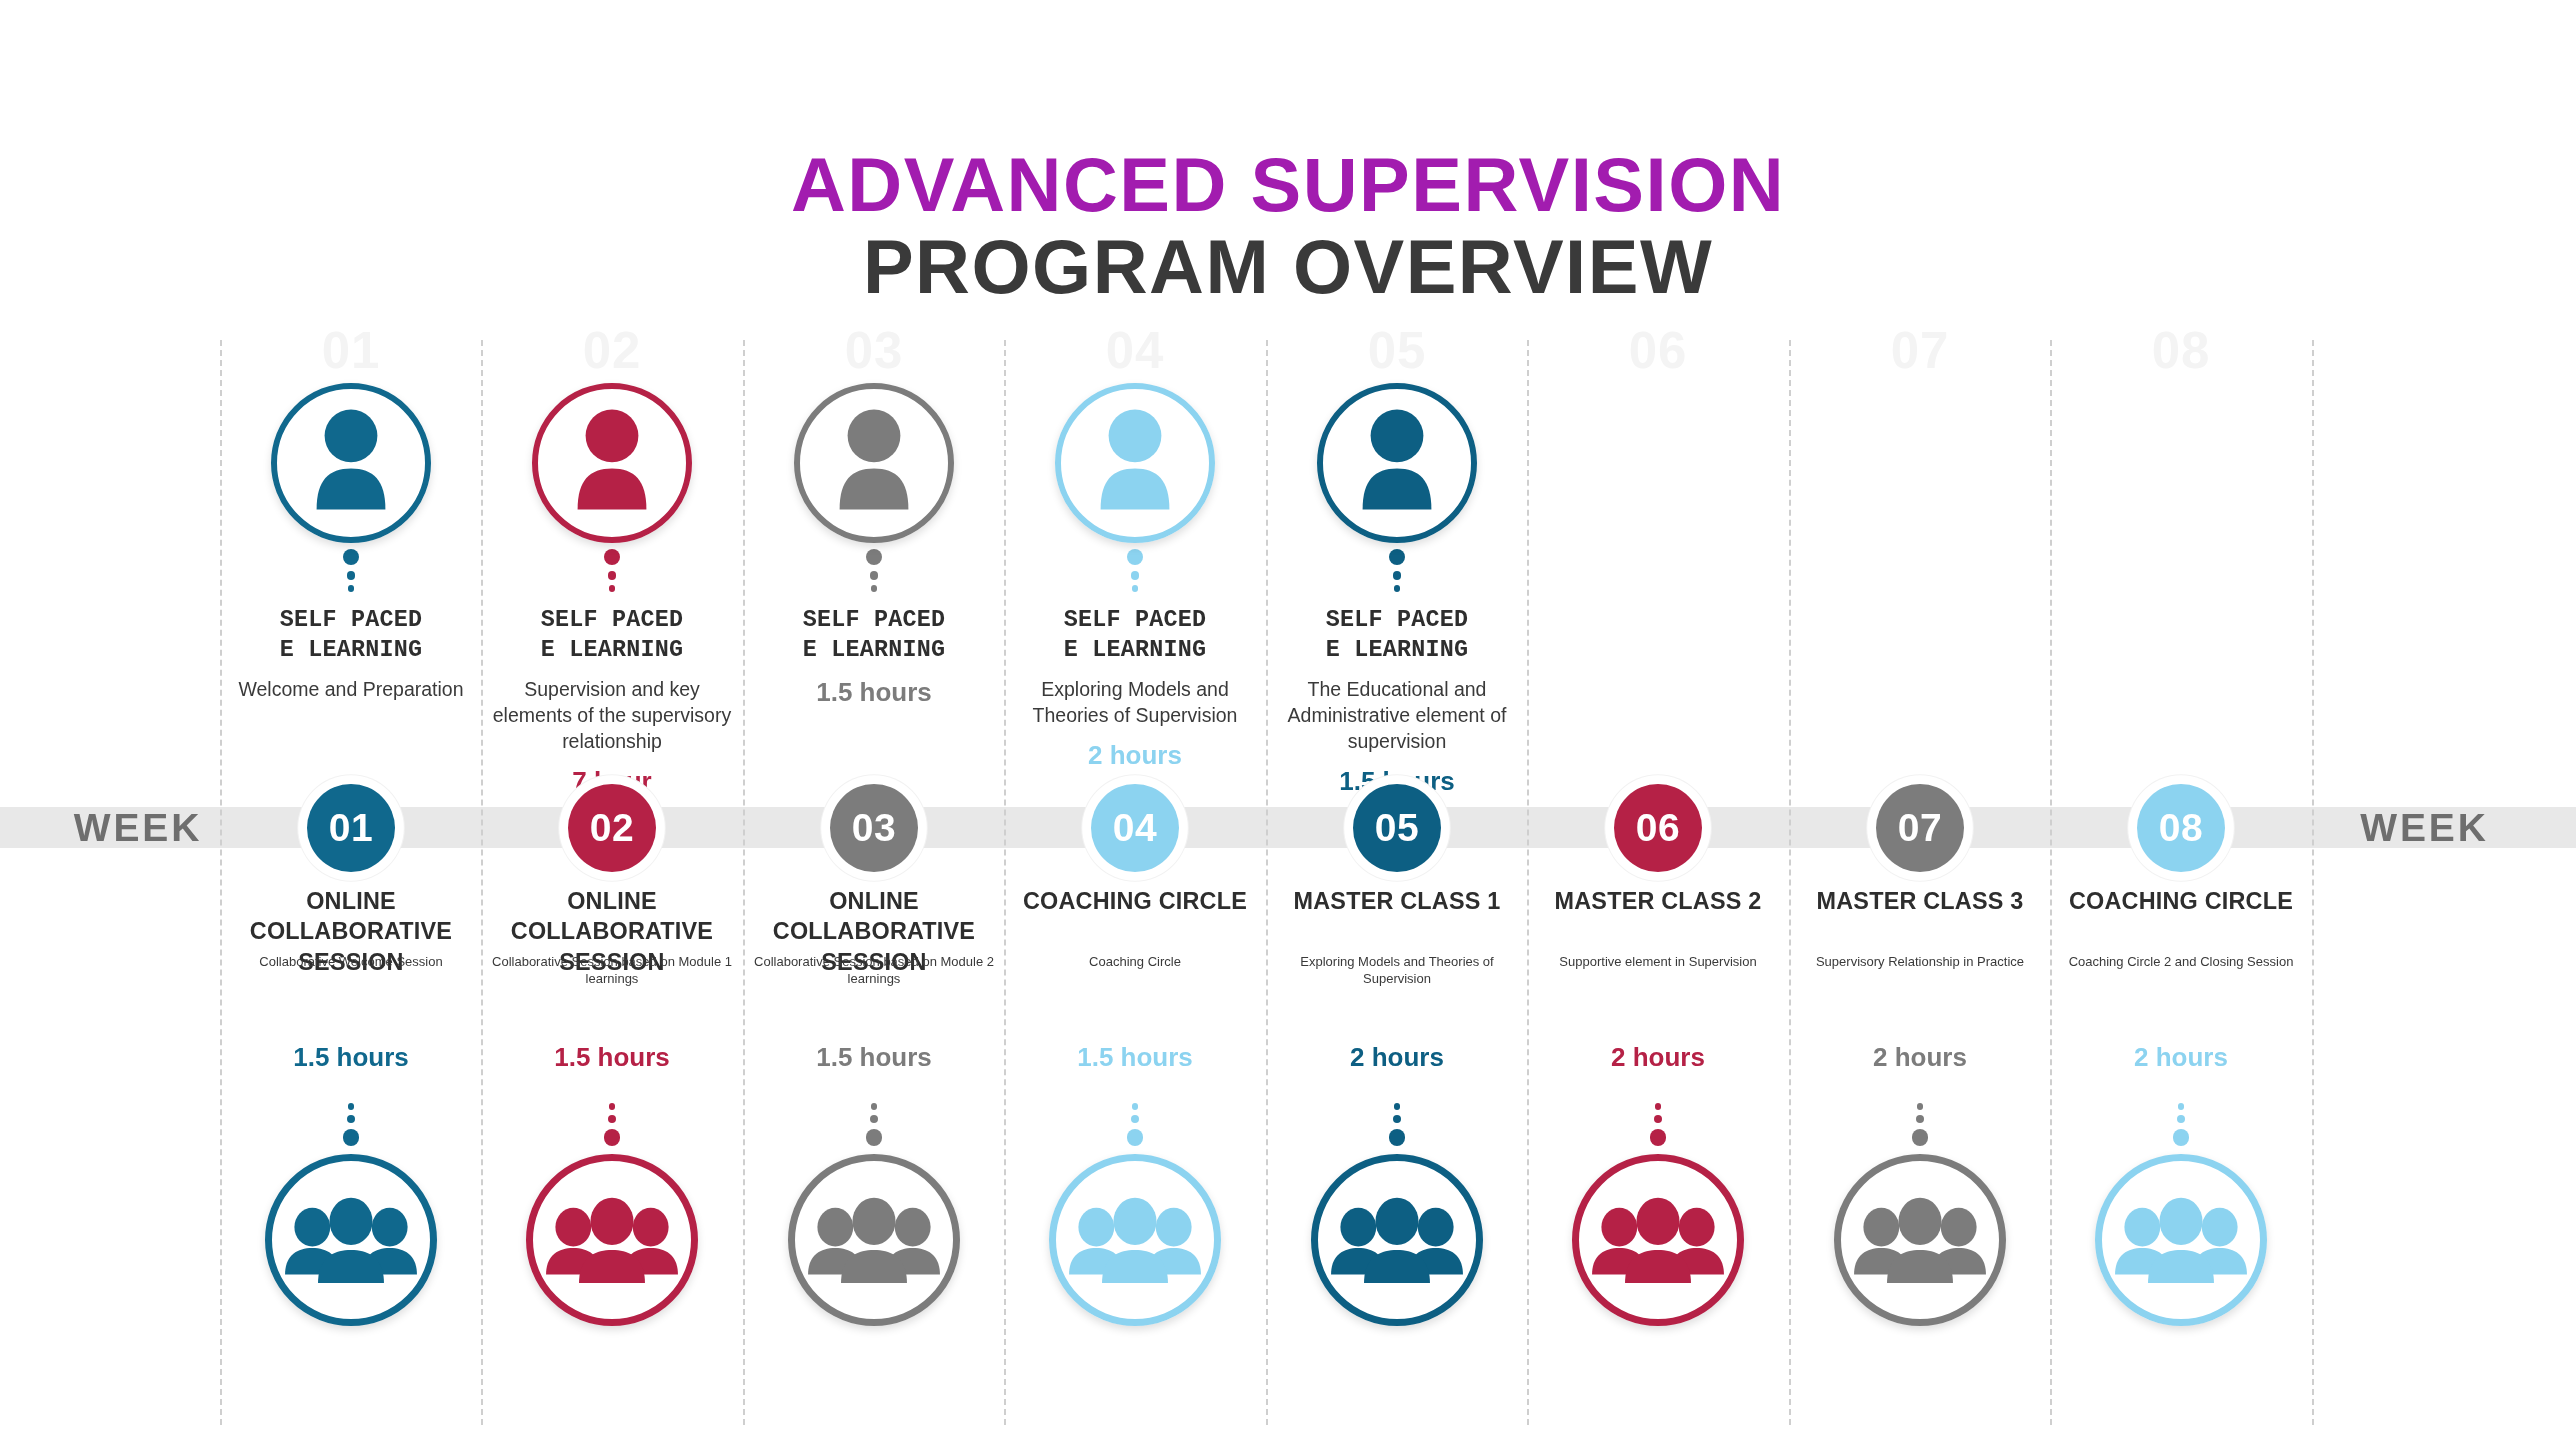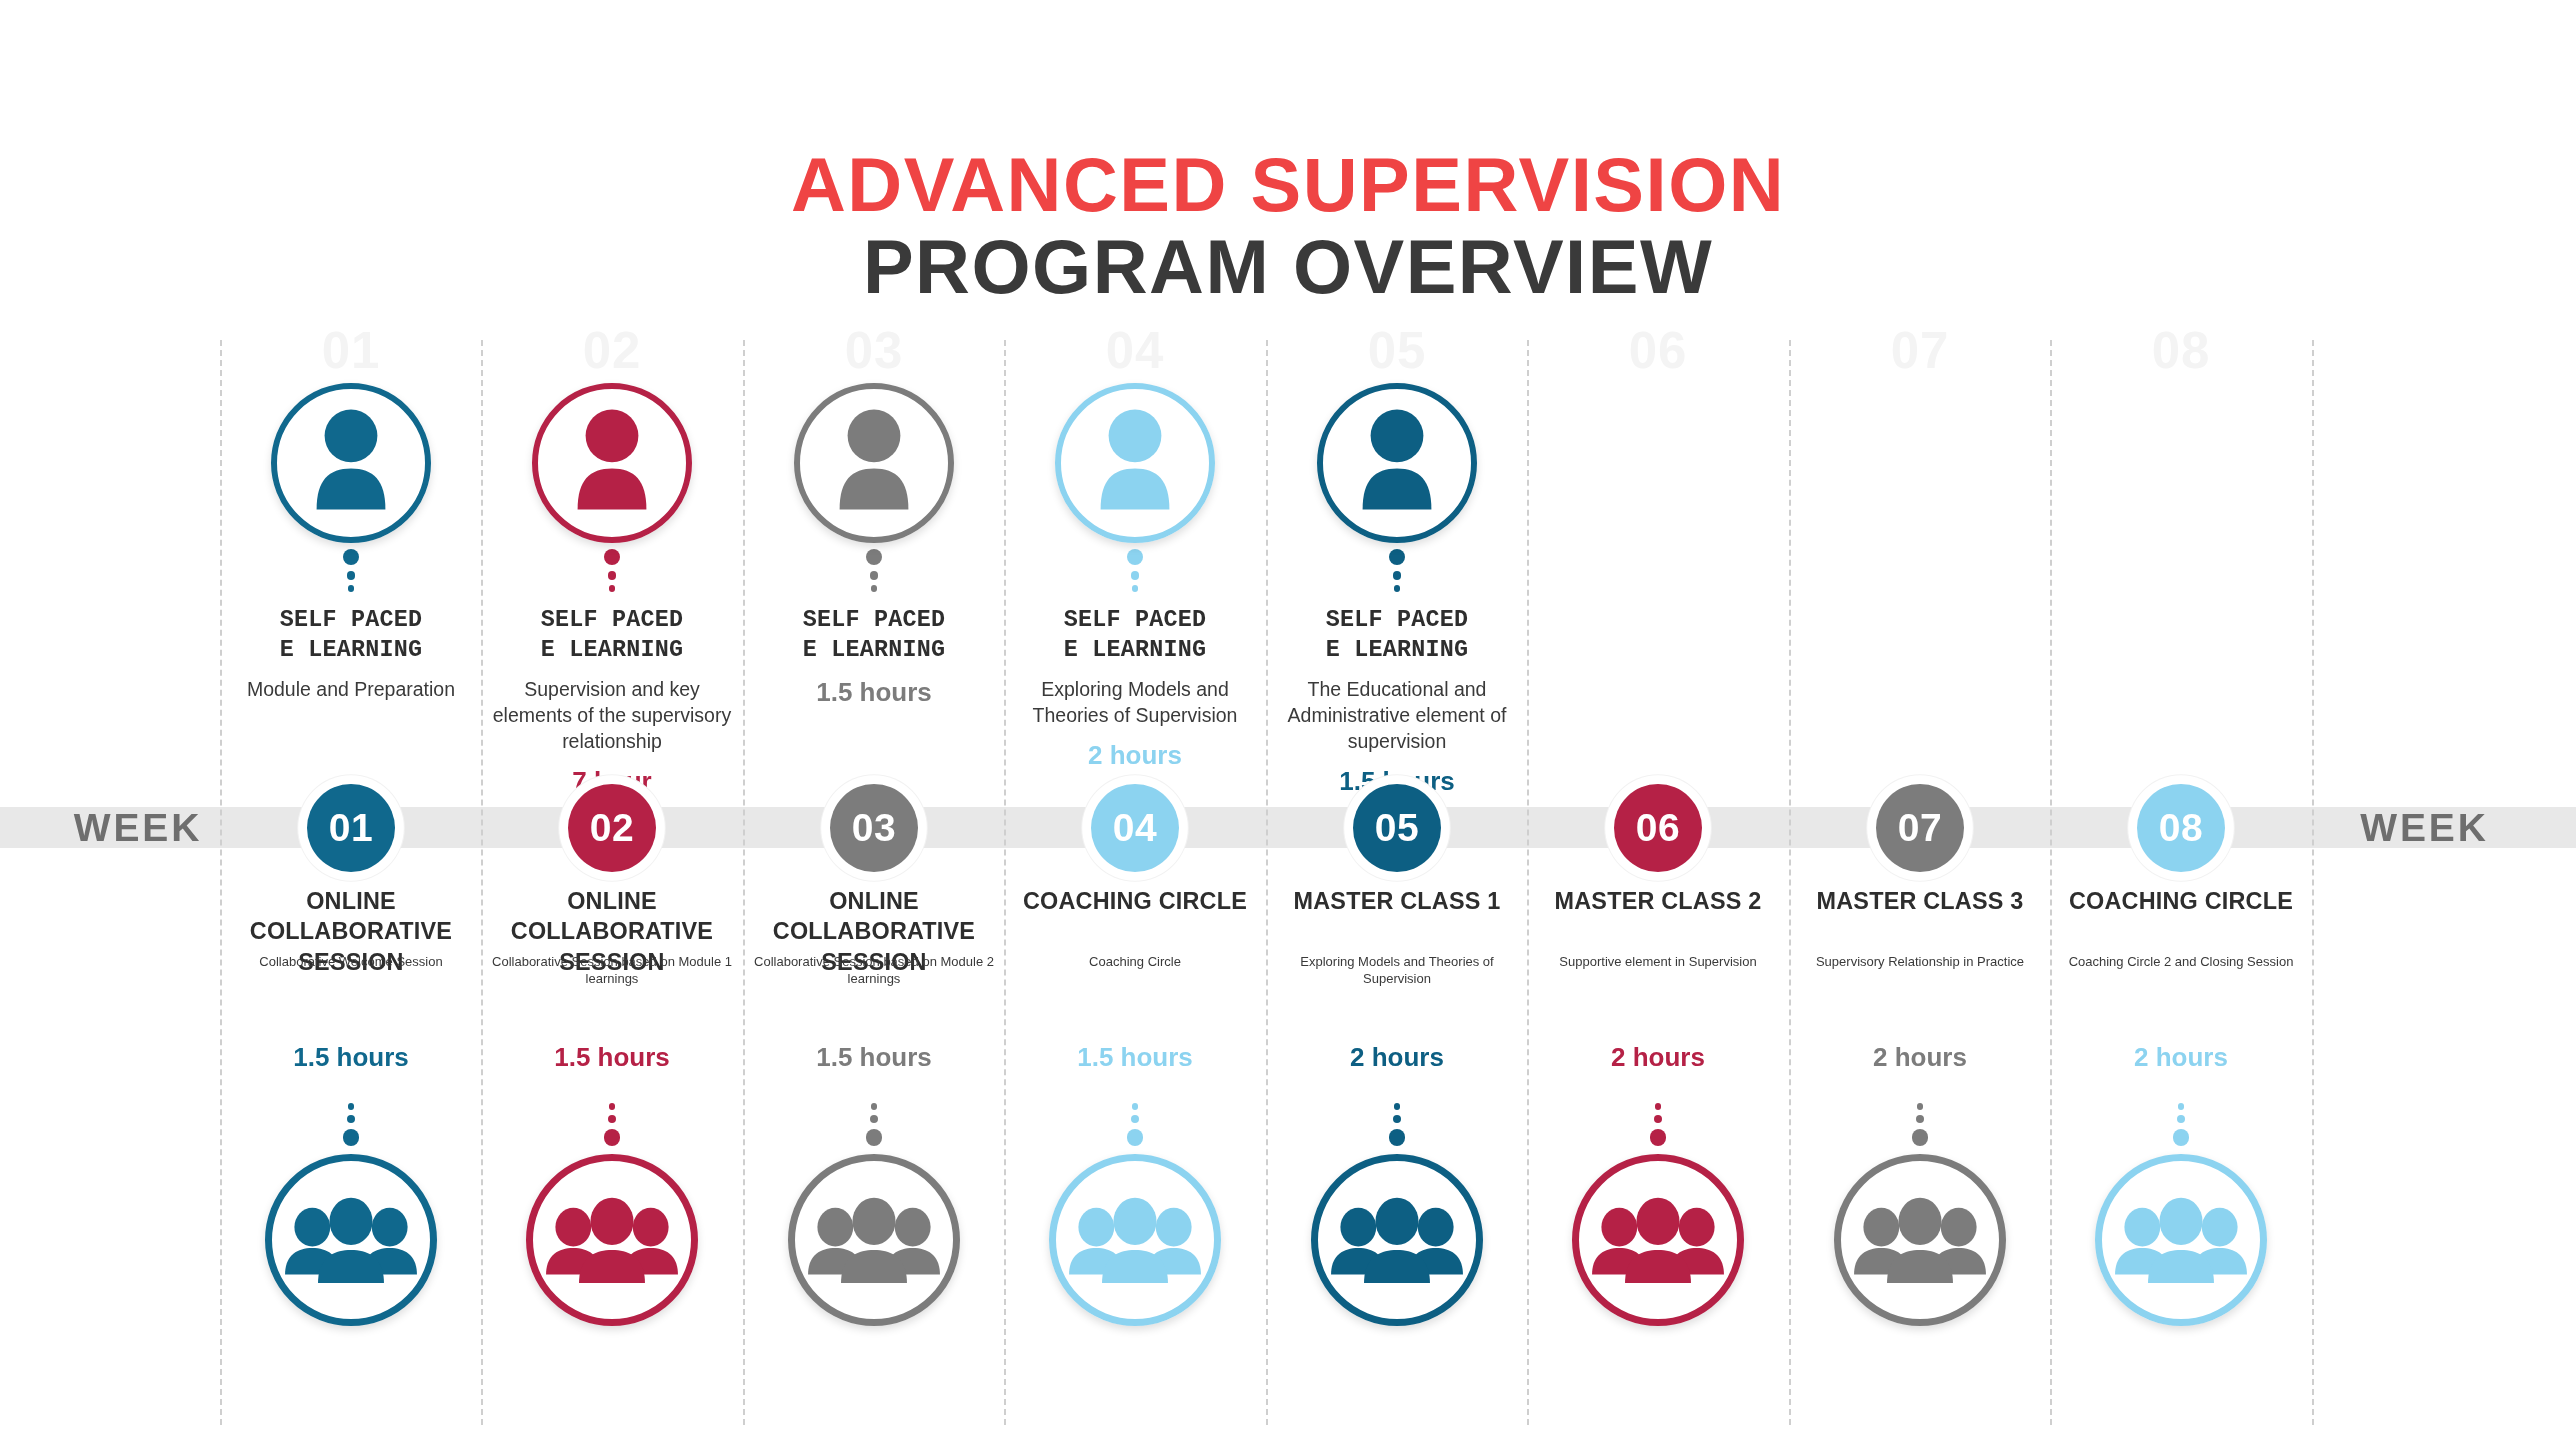--- a/index.html
+++ b/index.html
@@ -237,21 +237,21 @@
     width: 172px;
     height: 172px;
   }
   .ring.big .ring-inner { border-width: 7.8px; }
   .bot-block .dots { margin-top: 0; margin-bottom: 7.8px; }
 </style>
 </head>
 <body>
 
 <div id="title-block">
-  <span class="title-line" style="color: #ef4444;">ADVANCED SUPERVISION</span>
+  <span class="title-line" style="color: #a21caf;">ADVANCED SUPERVISION</span>
   <span class="title-line" style="color: rgb(58, 58, 58);">PROGRAM OVERVIEW</span>
 </div>
 
 <div id="week-band" style="background: rgb(232, 232, 232);"></div>
 <div class="week-label" id="week-label-left" style="color: rgb(110, 110, 110);">WEEK</div>
 <div class="week-label" id="week-label-right" style="color: rgb(110, 110, 110);">WEEK</div>
 
 <div id="separators">
     <div class="vsep" style="left: 220px;"></div>
     <div class="vsep" style="left: 481px;"></div>
@@ -277,21 +277,21 @@
             </svg>
           </span>
         </div>
         <div class="dots down">
           <i class="d1"></i>
           <i class="d2"></i>
           <i class="d3"></i>
         </div>
         <div class="blk-title">SELF PACED
 E LEARNING</div>
-        <div class="blk-desc">Module and
+        <div class="blk-desc">Welcome and
 Preparation</div>
       </div>
       <div class="mid-block" style="color:#10688d">
         <div class="badge">
           <span>01</span>
         </div>
         <div class="mid-title">ONLINE
 COLLABORATIVE
 SESSION</div>
         <div class="mid-desc">Collaborative

